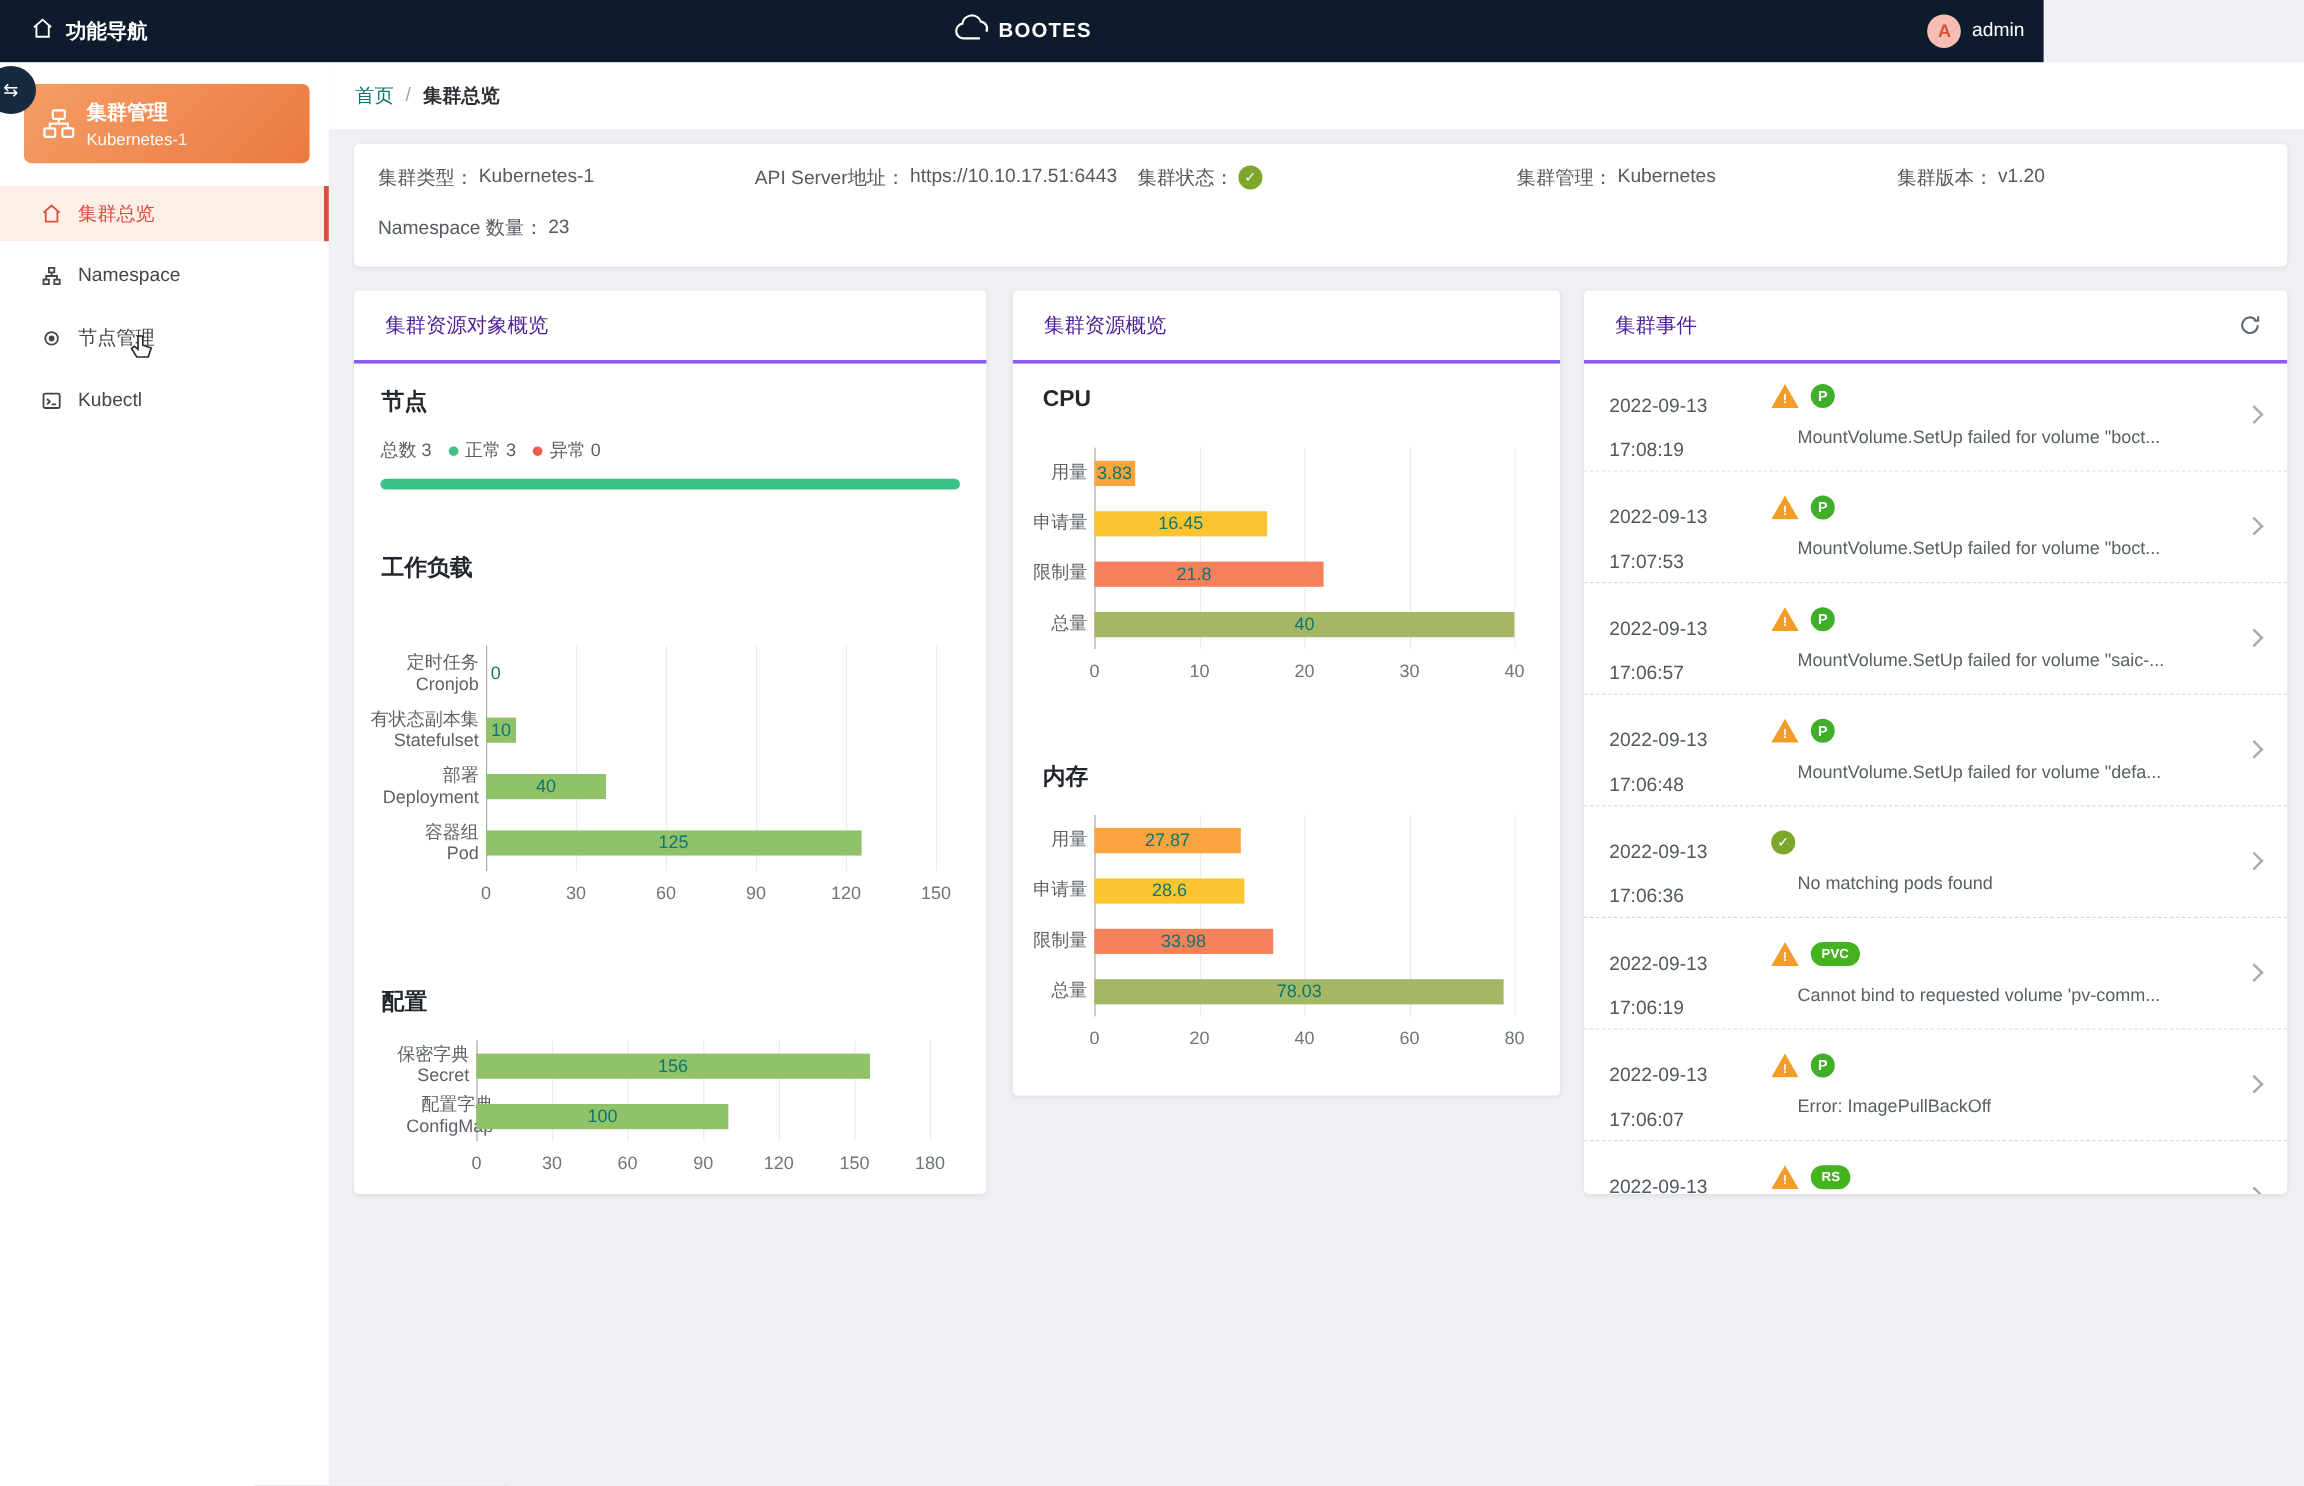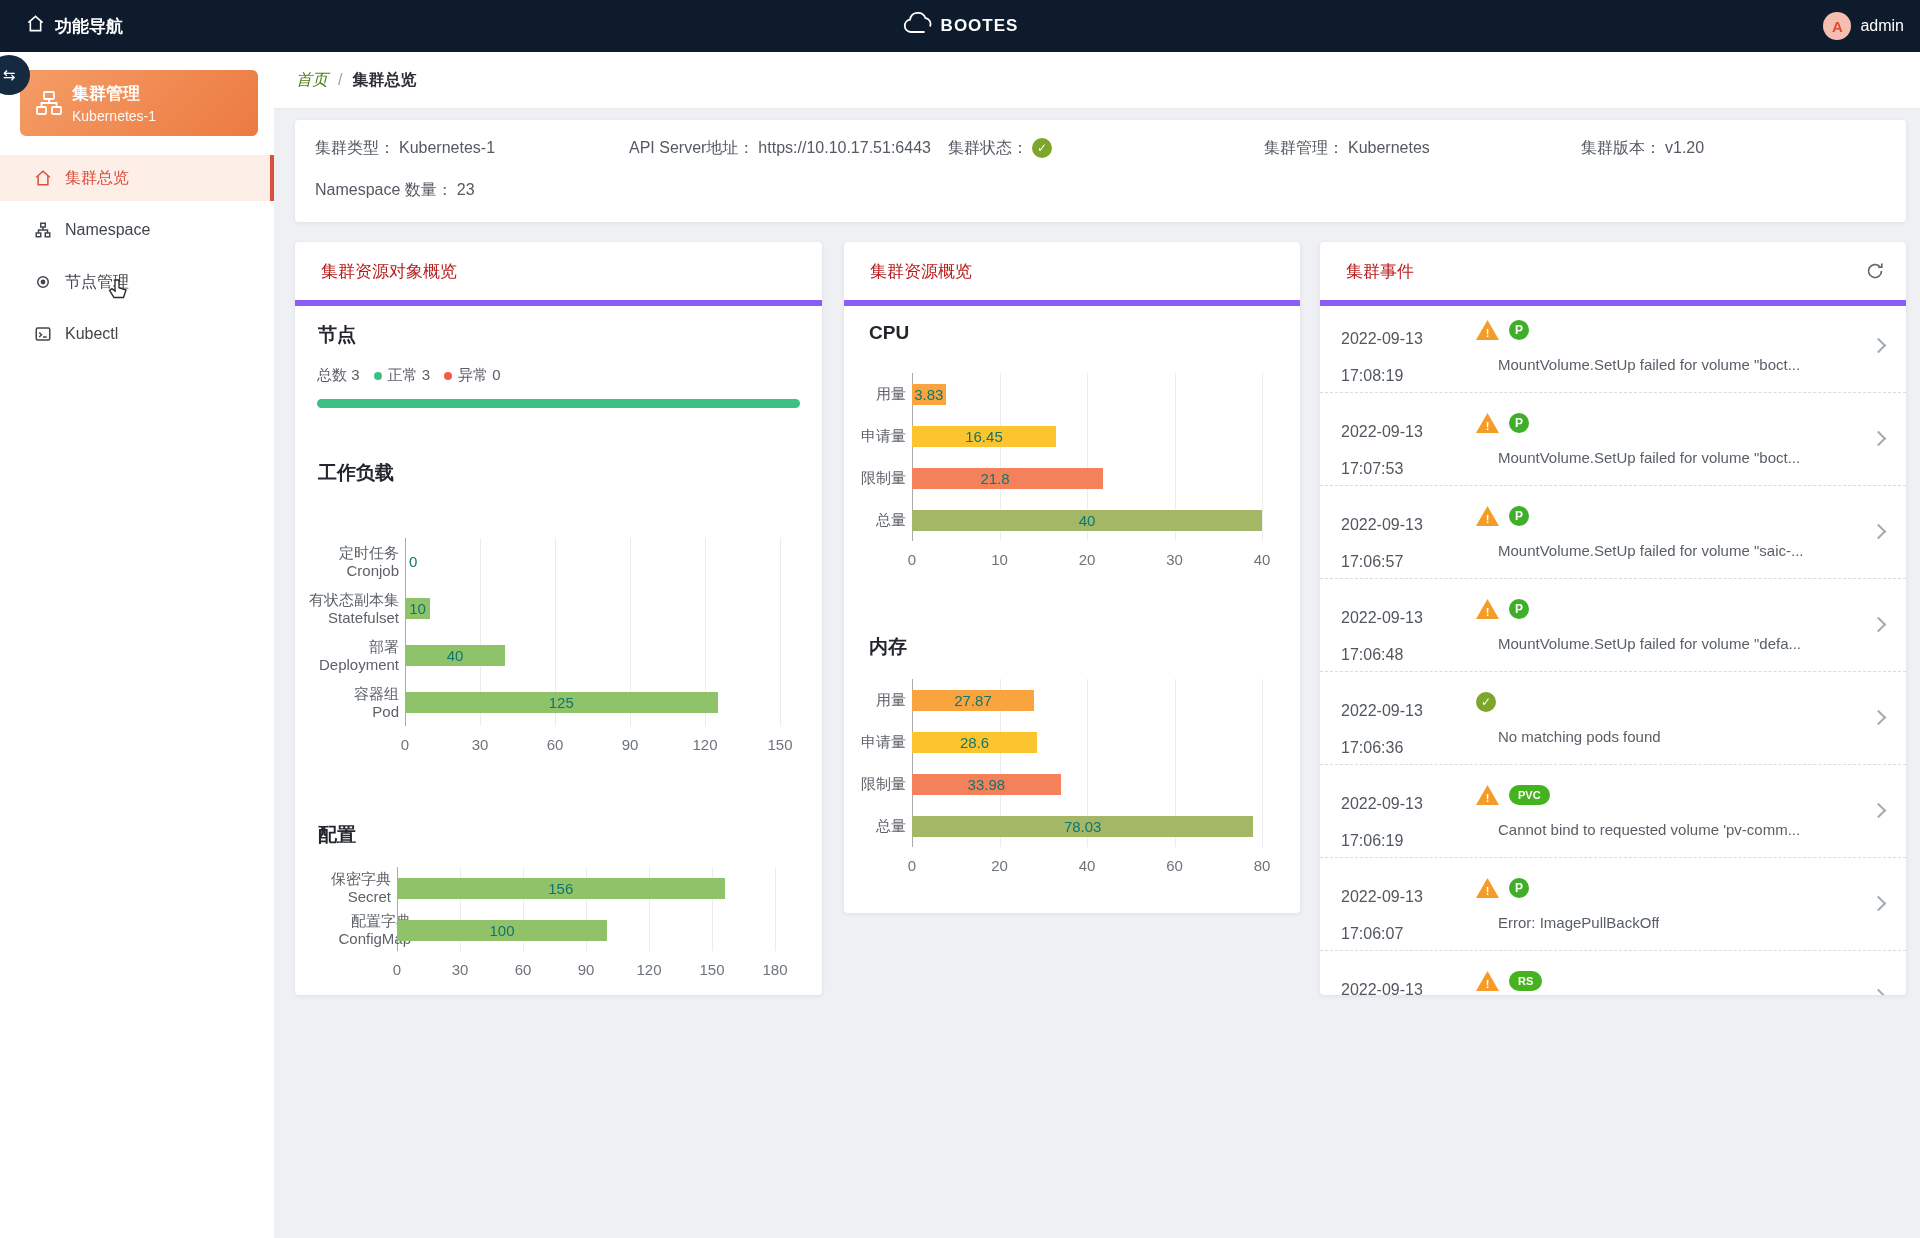--- a/index.html
+++ b/index.html
@@ -1,20 +1,20 @@
 <!DOCTYPE html>
 <html><head>
 <meta charset="utf-8">
 <style>
   html,body{margin:0;padding:0;background:#dfe2e6;}
   .app{position:relative;width:1920px;height:1238px;background:#eef0f3;overflow:hidden;
        font-family:"Liberation Sans","DejaVu Sans",sans-serif;}
 
   
-  .topbar{position:absolute;left:0;top:0;width:1920px;height:52px;background:#0d1b2c;color:#fff;}
+  .topbar{position:absolute;left:0;top:0;width:1703px;height:52px;background:#0d1b2c;color:#fff;}
   .topbar-left{position:absolute;left:26px;top:0;height:52px;display:flex;align-items:center;gap:10px;
                font-size:17px;font-weight:bold;cursor:pointer;}
   .logo{position:absolute;left:50%;top:0;height:52px;transform:translateX(-50%);
         display:flex;align-items:center;gap:5px;font-size:17px;font-weight:bold;letter-spacing:1px;}
   .topbar-right{position:absolute;right:16px;top:0;height:52px;display:flex;align-items:center;gap:9px;
                 font-size:16px;cursor:pointer;}
   .avatar{width:28px;height:28px;border-radius:50%;background:#f6beb2;color:#d8502f;font-weight:bold;
           font-size:15px;display:flex;align-items:center;justify-content:center;}
 
   
@@ -30,34 +30,34 @@
   .menu{position:absolute;left:0;top:103px;right:0;}
   .menu-item{position:relative;height:46px;margin-bottom:6px;display:flex;align-items:center;
              padding-left:34px;gap:13px;font-size:16px;color:#41464d;cursor:pointer;}
   .menu-item.active{background:#fdeee8;color:#d9503c;border-right:4px solid #d9503c;}
   .menu-item svg{flex:0 0 auto;}
 
   
   .breadcrumb{position:absolute;left:274px;top:52px;right:0;height:56px;background:#fff;
               border-bottom:1px solid #e8eaed;display:flex;align-items:center;gap:10px;
               padding-left:22px;font-size:16px;}
-  .bc-home{color:#4d7c0f;cursor:pointer;font-style:italic;}
+  .bc-home{color:#0f766e;cursor:pointer;}
   .bc-sep{color:#9aa6b5;}
   .bc-cur{color:#2d3137;font-weight:bold;}
 
   
   .card{position:absolute;background:#fff;border-radius:4px;box-shadow:0 1px 4px rgba(25,35,60,.08);}
   #info-card{left:295px;top:120px;width:1611px;height:102px;}
   .info-field{position:absolute;height:24px;display:flex;align-items:center;gap:4px;
               font-size:16px;color:#545962;white-space:nowrap;}
   #panel-objects{left:295px;top:242px;width:527px;height:753px;}
   #panel-resources{left:844px;top:242px;width:456px;height:671px;}
   #panel-events{left:1320px;top:242px;width:586px;height:753px;overflow:hidden;}
-  .panel-head{position:absolute;left:0;top:0;right:0;height:58px;border-bottom:6px solid #8b5cf6;
-              display:flex;align-items:center;padding-left:26px;font-size:17px;color:#b91c1c;}
+  .panel-head{position:absolute;left:0;top:0;right:0;height:58px;border-bottom:3px solid #8b5cf6;
+              display:flex;align-items:center;padding-left:26px;font-size:17px;color:#4c1d95;}
   .section-title{position:absolute;font-size:19px;font-weight:bold;color:#23272d;}
 
   
   #legend{position:absolute;left:22px;top:124px;display:flex;align-items:center;gap:14px;
           font-size:15px;color:#5a5f66;}
   .legend-item{display:flex;align-items:center;gap:6px;}
   .dot{width:8px;height:8px;border-radius:50%;}
   #node-bar{position:absolute;left:22px;top:157px;width:483px;height:9px;border-radius:5px;background:#3cc084;}
 
   

